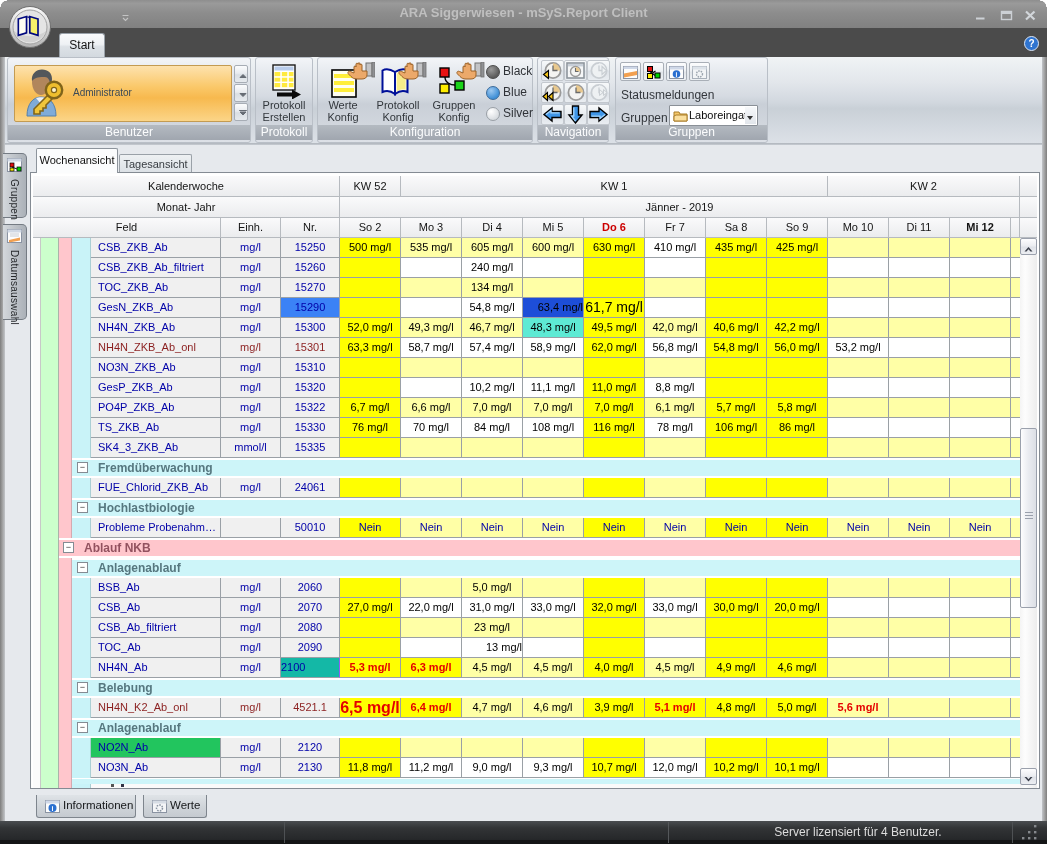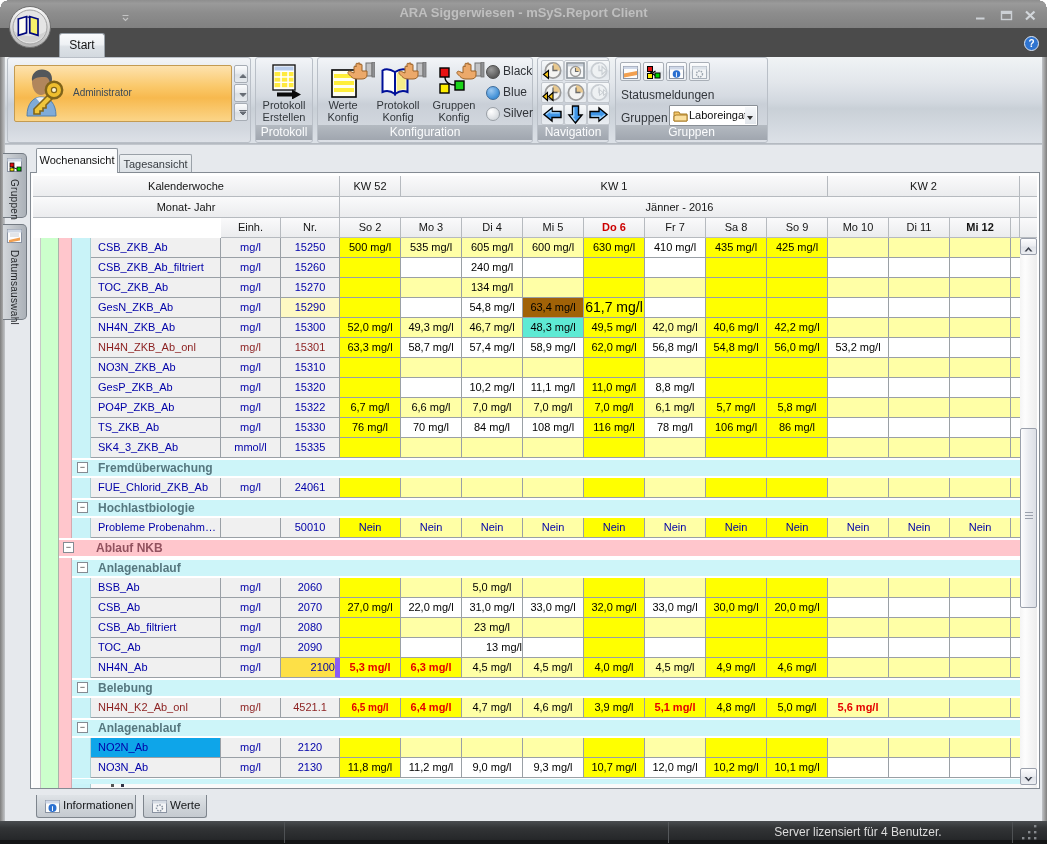--- a/index.html
+++ b/index.html
@@ -48,20 +48,21 @@
     </svg></div>
 <div style="position:absolute;left:0px;top:0px;width:7px;height:7px;background:radial-gradient(circle at 7px 7px, rgba(255,255,255,0) 6px, #ffffff 6.6px);"></div>
 <div style="position:absolute;left:1040px;top:0px;width:7px;height:7px;background:radial-gradient(circle at 0 7px, rgba(255,255,255,0) 6px, #ffffff 6.6px);"></div>
 <div style="position:absolute;left:0px;top:839px;width:5px;height:5px;background:radial-gradient(circle at 5px 0, rgba(255,255,255,0) 4px, #ffffff 4.6px);"></div>
 <div style="position:absolute;left:1042px;top:839px;width:5px;height:5px;background:radial-gradient(circle at 0 0, rgba(255,255,255,0) 4px, #ffffff 4.6px);"></div>
 <div style="position:absolute;left:0px;top:57px;width:1047px;height:86px;background:linear-gradient(#f0f3f5,#e2e6eb 30%,#d2d8df 52%,#c9d0d7 60%,#dce1e7);"></div>
 <div style="position:absolute;left:0px;top:143px;width:1047px;height:2px;background:linear-gradient(#aeb4bb,#c8cdd3);"></div>
 <div style="position:absolute;left:0px;top:57px;width:5px;height:764px;background:linear-gradient(90deg,#7d7d7d,#9b9b9b 40%,#c2c5c9);"></div>
 <div style="position:absolute;left:1042px;top:57px;width:5px;height:764px;background:linear-gradient(90deg,#c2c5c9,#9b9b9b 60%,#7d7d7d);"></div>
 <div class="rgroup" style="left:7px;width:244px;">
+<div class="grplabel">Benutzer</div>
 <div style="position:absolute;left:6px;top:7px;width:218px;height:57px;border:1px solid #c39b52;border-radius:2px;background:linear-gradient(#fde2ae,#fac869 38%,#f7b94e 58%,#fbd588);"></div>
 <svg style="position:absolute;left:16px;top:10px;" width="42" height="50" viewBox="0 0 42 50">
       <path d="M3 48 C3 36 9 29 17 29 C26 29 32 36 32 48 Z" fill="#80abd8" stroke="#5580ab" stroke-width="1"></path>
       <path d="M12 30 L17 36 L22 30 C20 29 14 29 12 30 Z" fill="#edf1f6"></path>
       <path d="M17 3 C11 3 8 8 8 14 C8 21 12 27 17 27 C22 27 26 21 26 14 C26 8 23 3 17 3 Z" fill="#b1865c"></path>
       <path d="M8 13 C7 6 12 1.5 18 1.5 C24 1.5 28 5 28 11 C28 14 27 16 26 17 C26 12 24 9 21 9 C16 9 11 9 8 13 Z" fill="#53575b"></path>
       <g>
         <path d="M25 26 L10 41 L10 46 L16 46 L16 43 L19 43 L19 40 L22 40 L22 37 L29 30 Z" fill="#f0c63a" stroke="#80641a" stroke-width="1.6"></path>
         <circle cx="30" cy="22" r="8.2" fill="#eebe2e" stroke="#80641a" stroke-width="2.4"></circle>
         <circle cx="30" cy="22" r="2.6" fill="#fdf4cf" stroke="#80641a" stroke-width="1.2"></circle>
@@ -269,22 +270,23 @@
     <div style="position:absolute;left:6px;top:25px;font-size:10px;color:#26292c;writing-mode:vertical-lr;letter-spacing:0.3px;">Datumsauswahl</div>
   </div>
 <div style="position:absolute;left:30px;top:172px;width:1010px;height:617px;background:#ffffff;border:1px solid #848b93;box-shadow:inset 1px 1px 0 #fdfdfd;"></div>
 <div style="position:absolute;left:0;top:0;width:1047px;height:844px;">
     <div style="position:absolute;left:33px;top:176px;width:307px;height:21px;background:linear-gradient(#fafafb,#ebecee);overflow:hidden;white-space:nowrap;border-right:1px solid #b6babf;border-bottom:1px solid #b6babf;font-size:11px;color:#141414;line-height:20px;text-align:center;">Kalenderwoche</div>
     <div style="position:absolute;left:340px;top:176px;width:61px;height:21px;background:linear-gradient(#fafafb,#ebecee);overflow:hidden;white-space:nowrap;border-right:1px solid #b6babf;border-bottom:1px solid #b6babf;font-size:11px;color:#141414;line-height:20px;text-align:center;">KW 52</div>
     <div style="position:absolute;left:401px;top:176px;width:427px;height:21px;background:linear-gradient(#fafafb,#ebecee);overflow:hidden;white-space:nowrap;border-right:1px solid #b6babf;border-bottom:1px solid #b6babf;font-size:11px;color:#141414;line-height:20px;text-align:center;">KW 1</div>
     <div style="position:absolute;left:828px;top:176px;width:192px;height:21px;background:linear-gradient(#fafafb,#ebecee);overflow:hidden;white-space:nowrap;border-right:1px solid #b6babf;border-bottom:1px solid #b6babf;font-size:11px;color:#141414;line-height:20px;text-align:center;">KW 2</div>
     <div style="position:absolute;left:1020px;top:176px;width:17px;height:21px;background:linear-gradient(#fafafb,#ebecee);overflow:hidden;white-space:nowrap;border-bottom:1px solid #b6babf;font-size:11px;color:#000;line-height:20px;text-align:center;"></div>
     <div style="position:absolute;left:33px;top:197px;width:307px;height:21px;background:linear-gradient(#fafafb,#ebecee);overflow:hidden;white-space:nowrap;border-right:1px solid #b6babf;border-bottom:1px solid #b6babf;font-size:11px;color:#141414;line-height:20px;text-align:center;">Monat- Jahr</div>
-    <div style="position:absolute;left:340px;top:197px;width:680px;height:21px;background:linear-gradient(#fafafb,#ebecee);overflow:hidden;white-space:nowrap;border-right:1px solid #b6babf;border-bottom:1px solid #b6babf;font-size:11px;color:#141414;line-height:20px;text-align:center;">Jänner - 2016</div>
+    <div style="position:absolute;left:340px;top:197px;width:680px;height:21px;background:linear-gradient(#fafafb,#ebecee);overflow:hidden;white-space:nowrap;border-right:1px solid #b6babf;border-bottom:1px solid #b6babf;font-size:11px;color:#141414;line-height:20px;text-align:center;">Jänner - 2019</div>
     <div style="position:absolute;left:1020px;top:197px;width:17px;height:21px;background:linear-gradient(#fafafb,#ebecee);overflow:hidden;white-space:nowrap;border-bottom:1px solid #b6babf;font-size:11px;color:#000;line-height:20px;text-align:center;"></div>
+    <div style="position:absolute;left:33px;top:218px;width:188px;height:20px;background:linear-gradient(#fafafb,#ebecee);overflow:hidden;white-space:nowrap;border-right:1px solid #b6babf;border-bottom:1px solid #b6babf;font-size:11px;color:#141414;line-height:19px;text-align:center;">Feld</div>
     <div style="position:absolute;left:221px;top:218px;width:60px;height:20px;background:linear-gradient(#fafafb,#ebecee);overflow:hidden;white-space:nowrap;border-right:1px solid #b6babf;border-bottom:1px solid #b6babf;font-size:11px;color:#141414;line-height:19px;text-align:center;">Einh.</div>
     <div style="position:absolute;left:281px;top:218px;width:59px;height:20px;background:linear-gradient(#fafafb,#ebecee);overflow:hidden;white-space:nowrap;border-right:1px solid #b6babf;border-bottom:1px solid #b6babf;font-size:11px;color:#141414;line-height:19px;text-align:center;">Nr.</div>
     <div style="position:absolute;left:340px;top:218px;width:61px;height:20px;background:linear-gradient(#fafafb,#ebecee);overflow:hidden;white-space:nowrap;border-right:1px solid #b6babf;border-bottom:1px solid #b6babf;font-size:11px;color:#141414;line-height:19px;text-align:center;">So 2</div>
     <div style="position:absolute;left:401px;top:218px;width:61px;height:20px;background:linear-gradient(#fafafb,#ebecee);overflow:hidden;white-space:nowrap;border-right:1px solid #b6babf;border-bottom:1px solid #b6babf;font-size:11px;color:#141414;line-height:19px;text-align:center;">Mo 3</div>
     <div style="position:absolute;left:462px;top:218px;width:61px;height:20px;background:linear-gradient(#fafafb,#ebecee);overflow:hidden;white-space:nowrap;border-right:1px solid #b6babf;border-bottom:1px solid #b6babf;font-size:11px;color:#141414;line-height:19px;text-align:center;">Di 4</div>
     <div style="position:absolute;left:523px;top:218px;width:61px;height:20px;background:linear-gradient(#fafafb,#ebecee);overflow:hidden;white-space:nowrap;border-right:1px solid #b6babf;border-bottom:1px solid #b6babf;font-size:11px;color:#141414;line-height:19px;text-align:center;">Mi 5</div>
     <div style="position:absolute;left:584px;top:218px;width:61px;height:20px;background:linear-gradient(#fafafb,#ebecee);overflow:hidden;white-space:nowrap;border-right:1px solid #b6babf;border-bottom:1px solid #b6babf;font-size:11px;color:#cc0000;line-height:19px;font-weight:bold;text-align:center;">Do 6</div>
     <div style="position:absolute;left:645px;top:218px;width:61px;height:20px;background:linear-gradient(#fafafb,#ebecee);overflow:hidden;white-space:nowrap;border-right:1px solid #b6babf;border-bottom:1px solid #b6babf;font-size:11px;color:#141414;line-height:19px;text-align:center;">Fr 7</div>
     <div style="position:absolute;left:706px;top:218px;width:61px;height:20px;background:linear-gradient(#fafafb,#ebecee);overflow:hidden;white-space:nowrap;border-right:1px solid #b6babf;border-bottom:1px solid #b6babf;font-size:11px;color:#141414;line-height:19px;text-align:center;">Sa 8</div>
     <div style="position:absolute;left:767px;top:218px;width:61px;height:20px;background:linear-gradient(#fafafb,#ebecee);overflow:hidden;white-space:nowrap;border-right:1px solid #b6babf;border-bottom:1px solid #b6babf;font-size:11px;color:#141414;line-height:19px;text-align:center;">So 9</div>
@@ -337,25 +339,25 @@
     <div style="position:absolute;left:584px;top:278px;width:61px;height:20px;background:#ffff00;overflow:hidden;white-space:nowrap;border-right:1px solid #9aa0a6;border-bottom:1px solid #9aa0a6;font-size:11px;color:#000;line-height:19px;text-align:center;"></div>
     <div style="position:absolute;left:645px;top:278px;width:61px;height:20px;background:#ffffa6;overflow:hidden;white-space:nowrap;border-right:1px solid #9aa0a6;border-bottom:1px solid #9aa0a6;font-size:11px;color:#000;line-height:19px;text-align:center;"></div>
     <div style="position:absolute;left:706px;top:278px;width:61px;height:20px;background:#ffff00;overflow:hidden;white-space:nowrap;border-right:1px solid #9aa0a6;border-bottom:1px solid #9aa0a6;font-size:11px;color:#000;line-height:19px;text-align:center;"></div>
     <div style="position:absolute;left:767px;top:278px;width:61px;height:20px;background:#ffff00;overflow:hidden;white-space:nowrap;border-right:1px solid #9aa0a6;border-bottom:1px solid #9aa0a6;font-size:11px;color:#000;line-height:19px;text-align:center;"></div>
     <div style="position:absolute;left:828px;top:278px;width:61px;height:20px;background:#ffffa6;overflow:hidden;white-space:nowrap;border-right:1px solid #9aa0a6;border-bottom:1px solid #9aa0a6;font-size:11px;color:#000;line-height:19px;text-align:center;"></div>
     <div style="position:absolute;left:889px;top:278px;width:61px;height:20px;background:#ffffa6;overflow:hidden;white-space:nowrap;border-right:1px solid #9aa0a6;border-bottom:1px solid #9aa0a6;font-size:11px;color:#000;line-height:19px;text-align:center;"></div>
     <div style="position:absolute;left:950px;top:278px;width:61px;height:20px;background:#ffffa6;overflow:hidden;white-space:nowrap;border-right:1px solid #9aa0a6;border-bottom:1px solid #9aa0a6;font-size:11px;color:#000;line-height:19px;text-align:center;"></div>
     <div style="position:absolute;left:1011px;top:278px;width:9px;height:20px;background:#ffffa6;overflow:hidden;white-space:nowrap;border-bottom:1px solid #9aa0a6;font-size:11px;color:#000;line-height:19px;text-align:center;"></div>
     <div style="position:absolute;left:91px;top:298px;width:130px;height:20px;background:#f0f0f0;overflow:hidden;white-space:nowrap;border-right:1px solid #9aa0a6;border-bottom:1px solid #9aa0a6;font-size:11px;color:#0000a8;line-height:19px;text-align:left;padding-left:7px;">GesN_ZKB_Ab</div>
     <div style="position:absolute;left:221px;top:298px;width:60px;height:20px;background:#f0f0f0;overflow:hidden;white-space:nowrap;border-right:1px solid #9aa0a6;border-bottom:1px solid #9aa0a6;font-size:11px;color:#0000a8;line-height:19px;text-align:center;">mg/l</div>
-    <div style="position:absolute;left:281px;top:298px;width:59px;height:20px;background:#fef9c3;overflow:hidden;white-space:nowrap;border-right:1px solid #9aa0a6;border-bottom:1px solid #9aa0a6;font-size:11px;color:#0000a8;line-height:19px;text-align:center;">15290</div>
+    <div style="position:absolute;left:281px;top:298px;width:59px;height:20px;background:#3b82f6;overflow:hidden;white-space:nowrap;border-right:1px solid #9aa0a6;border-bottom:1px solid #9aa0a6;font-size:11px;color:#0000a8;line-height:19px;text-align:center;">15290</div>
     <div style="position:absolute;left:340px;top:298px;width:61px;height:20px;background:#ffff00;overflow:hidden;white-space:nowrap;border-right:1px solid #9aa0a6;border-bottom:1px solid #9aa0a6;font-size:11px;color:#000;line-height:19px;text-align:center;"></div>
     <div style="position:absolute;left:401px;top:298px;width:61px;height:20px;background:#ffffff;overflow:hidden;white-space:nowrap;border-right:1px solid #9aa0a6;border-bottom:1px solid #9aa0a6;font-size:11px;color:#000;line-height:19px;text-align:center;"></div>
     <div style="position:absolute;left:462px;top:298px;width:61px;height:20px;background:#ffffff;overflow:hidden;white-space:nowrap;border-right:1px solid #9aa0a6;border-bottom:1px solid #9aa0a6;font-size:11px;color:#000;line-height:19px;text-align:center;">54,8 mg/l</div>
-    <div style="position:absolute;left:523px;top:298px;width:61px;height:20px;background:#a16207;overflow:hidden;white-space:nowrap;border-right:1px solid #9aa0a6;border-bottom:1px solid #9aa0a6;font-size:11px;color:#000;line-height:19px;text-align:center;">63,4 mg/l</div>
+    <div style="position:absolute;left:523px;top:298px;width:61px;height:20px;background:#1d4ed8;overflow:hidden;white-space:nowrap;border-right:1px solid #9aa0a6;border-bottom:1px solid #9aa0a6;font-size:11px;color:#000;line-height:19px;text-align:right;">63,4 mg/l</div>
     <div style="position:absolute;left:584px;top:298px;width:61px;height:20px;background:#ffff00;overflow:hidden;white-space:nowrap;border-right:1px solid #9aa0a6;border-bottom:1px solid #9aa0a6;font-size:14px;color:#000;line-height:19px;text-align:center;">61,7 mg/l</div>
     <div style="position:absolute;left:645px;top:298px;width:61px;height:20px;background:#ffffff;overflow:hidden;white-space:nowrap;border-right:1px solid #9aa0a6;border-bottom:1px solid #9aa0a6;font-size:11px;color:#000;line-height:19px;text-align:center;"></div>
     <div style="position:absolute;left:706px;top:298px;width:61px;height:20px;background:#ffff00;overflow:hidden;white-space:nowrap;border-right:1px solid #9aa0a6;border-bottom:1px solid #9aa0a6;font-size:11px;color:#000;line-height:19px;text-align:center;"></div>
     <div style="position:absolute;left:767px;top:298px;width:61px;height:20px;background:#ffff00;overflow:hidden;white-space:nowrap;border-right:1px solid #9aa0a6;border-bottom:1px solid #9aa0a6;font-size:11px;color:#000;line-height:19px;text-align:center;"></div>
     <div style="position:absolute;left:828px;top:298px;width:61px;height:20px;background:#ffffff;overflow:hidden;white-space:nowrap;border-right:1px solid #9aa0a6;border-bottom:1px solid #9aa0a6;font-size:11px;color:#000;line-height:19px;text-align:center;"></div>
     <div style="position:absolute;left:889px;top:298px;width:61px;height:20px;background:#ffffff;overflow:hidden;white-space:nowrap;border-right:1px solid #9aa0a6;border-bottom:1px solid #9aa0a6;font-size:11px;color:#000;line-height:19px;text-align:center;"></div>
     <div style="position:absolute;left:950px;top:298px;width:61px;height:20px;background:#ffffff;overflow:hidden;white-space:nowrap;border-right:1px solid #9aa0a6;border-bottom:1px solid #9aa0a6;font-size:11px;color:#000;line-height:19px;text-align:center;"></div>
     <div style="position:absolute;left:1011px;top:298px;width:9px;height:20px;background:#ffffff;overflow:hidden;white-space:nowrap;border-bottom:1px solid #9aa0a6;font-size:11px;color:#000;line-height:19px;text-align:center;"></div>
     <div style="position:absolute;left:91px;top:318px;width:130px;height:20px;background:#f0f0f0;overflow:hidden;white-space:nowrap;border-right:1px solid #9aa0a6;border-bottom:1px solid #9aa0a6;font-size:11px;color:#0000a8;line-height:19px;text-align:left;padding-left:7px;">NH4N_ZKB_Ab</div>
     <div style="position:absolute;left:221px;top:318px;width:60px;height:20px;background:#f0f0f0;overflow:hidden;white-space:nowrap;border-right:1px solid #9aa0a6;border-bottom:1px solid #9aa0a6;font-size:11px;color:#0000a8;line-height:19px;text-align:center;">mg/l</div>
@@ -493,21 +495,21 @@
     <div style="position:absolute;left:584px;top:518px;width:61px;height:20px;background:#ffff00;overflow:hidden;white-space:nowrap;border-right:1px solid #9aa0a6;border-bottom:1px solid #9aa0a6;font-size:11px;color:#0000a8;line-height:19px;text-align:center;">Nein</div>
     <div style="position:absolute;left:645px;top:518px;width:61px;height:20px;background:#ffffa6;overflow:hidden;white-space:nowrap;border-right:1px solid #9aa0a6;border-bottom:1px solid #9aa0a6;font-size:11px;color:#0000a8;line-height:19px;text-align:center;">Nein</div>
     <div style="position:absolute;left:706px;top:518px;width:61px;height:20px;background:#ffff00;overflow:hidden;white-space:nowrap;border-right:1px solid #9aa0a6;border-bottom:1px solid #9aa0a6;font-size:11px;color:#0000a8;line-height:19px;text-align:center;">Nein</div>
     <div style="position:absolute;left:767px;top:518px;width:61px;height:20px;background:#ffff00;overflow:hidden;white-space:nowrap;border-right:1px solid #9aa0a6;border-bottom:1px solid #9aa0a6;font-size:11px;color:#0000a8;line-height:19px;text-align:center;">Nein</div>
     <div style="position:absolute;left:828px;top:518px;width:61px;height:20px;background:#ffffa6;overflow:hidden;white-space:nowrap;border-right:1px solid #9aa0a6;border-bottom:1px solid #9aa0a6;font-size:11px;color:#0000a8;line-height:19px;text-align:center;">Nein</div>
     <div style="position:absolute;left:889px;top:518px;width:61px;height:20px;background:#ffffa6;overflow:hidden;white-space:nowrap;border-right:1px solid #9aa0a6;border-bottom:1px solid #9aa0a6;font-size:11px;color:#0000a8;line-height:19px;text-align:center;">Nein</div>
     <div style="position:absolute;left:950px;top:518px;width:61px;height:20px;background:#ffffa6;overflow:hidden;white-space:nowrap;border-right:1px solid #9aa0a6;border-bottom:1px solid #9aa0a6;font-size:11px;color:#0000a8;line-height:19px;text-align:center;">Nein</div>
     <div style="position:absolute;left:1011px;top:518px;width:9px;height:20px;background:#ffffa6;overflow:hidden;white-space:nowrap;border-bottom:1px solid #9aa0a6;font-size:11px;color:#000;line-height:19px;text-align:center;"></div>
     <div style="position:absolute;left:59px;top:538px;width:961px;height:20px;background:#ffc6cc;border-top:2px solid #fff;border-bottom:2px solid #fff;"></div>
     <div style="position:absolute;left:63px;top:542px;width:11px;height:11px;background:#fff;border:1px solid #848b93;font-size:9px;line-height:9px;text-align:center;color:#333;">−</div>
-    <div style="position:absolute;left:96px;top:540px;font-size:12px;font-weight:bold;color:#92525f;line-height:16px;white-space:nowrap;">Ablauf NKB</div>
+    <div style="position:absolute;left:84px;top:540px;font-size:12px;font-weight:bold;color:#92525f;line-height:16px;white-space:nowrap;">Ablauf NKB</div>
     <div style="position:absolute;left:72px;top:558px;width:948px;height:20px;background:#cdf5f9;border-top:2px solid #fff;border-bottom:2px solid #fff;"></div>
     <div style="position:absolute;left:77px;top:562px;width:11px;height:11px;background:#fff;border:1px solid #848b93;font-size:9px;line-height:9px;text-align:center;color:#333;">−</div>
     <div style="position:absolute;left:98px;top:560px;font-size:12px;font-weight:bold;color:#56777f;line-height:16px;white-space:nowrap;">Anlagenablauf</div>
     <div style="position:absolute;left:91px;top:578px;width:130px;height:20px;background:#f0f0f0;overflow:hidden;white-space:nowrap;border-right:1px solid #9aa0a6;border-bottom:1px solid #9aa0a6;font-size:11px;color:#0000a8;line-height:19px;text-align:left;padding-left:7px;">BSB_Ab</div>
     <div style="position:absolute;left:221px;top:578px;width:60px;height:20px;background:#f0f0f0;overflow:hidden;white-space:nowrap;border-right:1px solid #9aa0a6;border-bottom:1px solid #9aa0a6;font-size:11px;color:#0000a8;line-height:19px;text-align:center;">mg/l</div>
     <div style="position:absolute;left:281px;top:578px;width:59px;height:20px;background:#f0f0f0;overflow:hidden;white-space:nowrap;border-right:1px solid #9aa0a6;border-bottom:1px solid #9aa0a6;font-size:11px;color:#0000a8;line-height:19px;text-align:center;">2060</div>
     <div style="position:absolute;left:340px;top:578px;width:61px;height:20px;background:#ffff00;overflow:hidden;white-space:nowrap;border-right:1px solid #9aa0a6;border-bottom:1px solid #9aa0a6;font-size:11px;color:#000;line-height:19px;text-align:center;"></div>
     <div style="position:absolute;left:401px;top:578px;width:61px;height:20px;background:#ffffa6;overflow:hidden;white-space:nowrap;border-right:1px solid #9aa0a6;border-bottom:1px solid #9aa0a6;font-size:11px;color:#000;line-height:19px;text-align:center;"></div>
     <div style="position:absolute;left:462px;top:578px;width:61px;height:20px;background:#ffffa6;overflow:hidden;white-space:nowrap;border-right:1px solid #9aa0a6;border-bottom:1px solid #9aa0a6;font-size:11px;color:#000;line-height:19px;text-align:center;">5,0 mg/l</div>
     <div style="position:absolute;left:523px;top:578px;width:61px;height:20px;background:#ffffa6;overflow:hidden;white-space:nowrap;border-right:1px solid #9aa0a6;border-bottom:1px solid #9aa0a6;font-size:11px;color:#000;line-height:19px;text-align:center;"></div>
@@ -559,55 +561,55 @@
     <div style="position:absolute;left:584px;top:638px;width:61px;height:20px;background:#ffff00;overflow:hidden;white-space:nowrap;border-right:1px solid #9aa0a6;border-bottom:1px solid #9aa0a6;font-size:11px;color:#000;line-height:19px;text-align:center;"></div>
     <div style="position:absolute;left:645px;top:638px;width:61px;height:20px;background:#ffffff;overflow:hidden;white-space:nowrap;border-right:1px solid #9aa0a6;border-bottom:1px solid #9aa0a6;font-size:11px;color:#000;line-height:19px;text-align:center;"></div>
     <div style="position:absolute;left:706px;top:638px;width:61px;height:20px;background:#ffff00;overflow:hidden;white-space:nowrap;border-right:1px solid #9aa0a6;border-bottom:1px solid #9aa0a6;font-size:11px;color:#000;line-height:19px;text-align:center;"></div>
     <div style="position:absolute;left:767px;top:638px;width:61px;height:20px;background:#ffff00;overflow:hidden;white-space:nowrap;border-right:1px solid #9aa0a6;border-bottom:1px solid #9aa0a6;font-size:11px;color:#000;line-height:19px;text-align:center;"></div>
     <div style="position:absolute;left:828px;top:638px;width:61px;height:20px;background:#ffffff;overflow:hidden;white-space:nowrap;border-right:1px solid #9aa0a6;border-bottom:1px solid #9aa0a6;font-size:11px;color:#000;line-height:19px;text-align:center;"></div>
     <div style="position:absolute;left:889px;top:638px;width:61px;height:20px;background:#ffffff;overflow:hidden;white-space:nowrap;border-right:1px solid #9aa0a6;border-bottom:1px solid #9aa0a6;font-size:11px;color:#000;line-height:19px;text-align:center;"></div>
     <div style="position:absolute;left:950px;top:638px;width:61px;height:20px;background:#ffffff;overflow:hidden;white-space:nowrap;border-right:1px solid #9aa0a6;border-bottom:1px solid #9aa0a6;font-size:11px;color:#000;line-height:19px;text-align:center;"></div>
     <div style="position:absolute;left:1011px;top:638px;width:9px;height:20px;background:#ffffff;overflow:hidden;white-space:nowrap;border-bottom:1px solid #9aa0a6;font-size:11px;color:#000;line-height:19px;text-align:center;"></div>
     <div style="position:absolute;left:91px;top:658px;width:130px;height:20px;background:#f0f0f0;overflow:hidden;white-space:nowrap;border-right:1px solid #9aa0a6;border-bottom:1px solid #9aa0a6;font-size:11px;color:#0000a8;line-height:19px;text-align:left;padding-left:7px;">NH4N_Ab</div>
     <div style="position:absolute;left:221px;top:658px;width:60px;height:20px;background:#f0f0f0;overflow:hidden;white-space:nowrap;border-right:1px solid #9aa0a6;border-bottom:1px solid #9aa0a6;font-size:11px;color:#0000a8;line-height:19px;text-align:center;">mg/l</div>
-    <div style="position:absolute;left:281px;top:658px;width:59px;height:20px;background:#fde047;overflow:hidden;white-space:nowrap;border-right:5px solid #8b5cf6;border-bottom:1px solid #9aa0a6;font-size:11px;color:#0000a8;line-height:19px;text-align:right;">2100</div>
+    <div style="position:absolute;left:281px;top:658px;width:59px;height:20px;background:#14b8a6;overflow:hidden;white-space:nowrap;border-right:1px solid #8b5cf6;border-bottom:1px solid #9aa0a6;font-size:11px;color:#0000a8;line-height:19px;text-align:left;">2100</div>
     <div style="position:absolute;left:340px;top:658px;width:61px;height:20px;background:#ffff00;overflow:hidden;white-space:nowrap;border-right:1px solid #9aa0a6;border-bottom:1px solid #9aa0a6;font-size:11px;color:#e40000;line-height:19px;font-weight:bold;text-align:center;">5,3 mg/l</div>
     <div style="position:absolute;left:401px;top:658px;width:61px;height:20px;background:#ffff00;overflow:hidden;white-space:nowrap;border-right:1px solid #9aa0a6;border-bottom:1px solid #9aa0a6;font-size:11px;color:#e40000;line-height:19px;font-weight:bold;text-align:center;">6,3 mg/l</div>
     <div style="position:absolute;left:462px;top:658px;width:61px;height:20px;background:#ffffa6;overflow:hidden;white-space:nowrap;border-right:1px solid #9aa0a6;border-bottom:1px solid #9aa0a6;font-size:11px;color:#000;line-height:19px;text-align:center;">4,5 mg/l</div>
     <div style="position:absolute;left:523px;top:658px;width:61px;height:20px;background:#ffffa6;overflow:hidden;white-space:nowrap;border-right:1px solid #9aa0a6;border-bottom:1px solid #9aa0a6;font-size:11px;color:#000;line-height:19px;text-align:center;">4,5 mg/l</div>
     <div style="position:absolute;left:584px;top:658px;width:61px;height:20px;background:#ffff00;overflow:hidden;white-space:nowrap;border-right:1px solid #9aa0a6;border-bottom:1px solid #9aa0a6;font-size:11px;color:#000;line-height:19px;text-align:center;">4,0 mg/l</div>
     <div style="position:absolute;left:645px;top:658px;width:61px;height:20px;background:#ffffa6;overflow:hidden;white-space:nowrap;border-right:1px solid #9aa0a6;border-bottom:1px solid #9aa0a6;font-size:11px;color:#000;line-height:19px;text-align:center;">4,5 mg/l</div>
     <div style="position:absolute;left:706px;top:658px;width:61px;height:20px;background:#ffff00;overflow:hidden;white-space:nowrap;border-right:1px solid #9aa0a6;border-bottom:1px solid #9aa0a6;font-size:11px;color:#000;line-height:19px;text-align:center;">4,9 mg/l</div>
     <div style="position:absolute;left:767px;top:658px;width:61px;height:20px;background:#ffff00;overflow:hidden;white-space:nowrap;border-right:1px solid #9aa0a6;border-bottom:1px solid #9aa0a6;font-size:11px;color:#000;line-height:19px;text-align:center;">4,6 mg/l</div>
     <div style="position:absolute;left:828px;top:658px;width:61px;height:20px;background:#ffffa6;overflow:hidden;white-space:nowrap;border-right:1px solid #9aa0a6;border-bottom:1px solid #9aa0a6;font-size:11px;color:#000;line-height:19px;text-align:center;"></div>
     <div style="position:absolute;left:889px;top:658px;width:61px;height:20px;background:#ffffa6;overflow:hidden;white-space:nowrap;border-right:1px solid #9aa0a6;border-bottom:1px solid #9aa0a6;font-size:11px;color:#000;line-height:19px;text-align:center;"></div>
     <div style="position:absolute;left:950px;top:658px;width:61px;height:20px;background:#ffffa6;overflow:hidden;white-space:nowrap;border-right:1px solid #9aa0a6;border-bottom:1px solid #9aa0a6;font-size:11px;color:#000;line-height:19px;text-align:center;"></div>
     <div style="position:absolute;left:1011px;top:658px;width:9px;height:20px;background:#ffffa6;overflow:hidden;white-space:nowrap;border-bottom:1px solid #9aa0a6;font-size:11px;color:#000;line-height:19px;text-align:center;"></div>
     <div style="position:absolute;left:72px;top:678px;width:948px;height:20px;background:#cdf5f9;border-top:2px solid #fff;border-bottom:2px solid #fff;"></div>
     <div style="position:absolute;left:77px;top:682px;width:11px;height:11px;background:#fff;border:1px solid #848b93;font-size:9px;line-height:9px;text-align:center;color:#333;">−</div>
     <div style="position:absolute;left:98px;top:680px;font-size:12px;font-weight:bold;color:#56777f;line-height:16px;white-space:nowrap;">Belebung</div>
     <div style="position:absolute;left:91px;top:698px;width:130px;height:20px;background:#f0f0f0;overflow:hidden;white-space:nowrap;border-right:1px solid #9aa0a6;border-bottom:1px solid #9aa0a6;font-size:11px;color:#8b1f1f;line-height:19px;text-align:left;padding-left:7px;">NH4N_K2_Ab_onl</div>
     <div style="position:absolute;left:221px;top:698px;width:60px;height:20px;background:#f0f0f0;overflow:hidden;white-space:nowrap;border-right:1px solid #9aa0a6;border-bottom:1px solid #9aa0a6;font-size:11px;color:#8b1f1f;line-height:19px;text-align:center;">mg/l</div>
     <div style="position:absolute;left:281px;top:698px;width:59px;height:20px;background:#f0f0f0;overflow:hidden;white-space:nowrap;border-right:1px solid #9aa0a6;border-bottom:1px solid #9aa0a6;font-size:11px;color:#8b1f1f;line-height:19px;text-align:center;">4521.1</div>
-    <div style="position:absolute;left:340px;top:698px;width:61px;height:20px;background:#ffff00;overflow:hidden;white-space:nowrap;border-right:1px solid #9aa0a6;border-bottom:1px solid #9aa0a6;font-size:10px;color:#e40000;line-height:19px;font-weight:bold;text-align:center;">6,5 mg/l</div>
+    <div style="position:absolute;left:340px;top:698px;width:61px;height:20px;background:#ffff00;overflow:hidden;white-space:nowrap;border-right:1px solid #9aa0a6;border-bottom:1px solid #9aa0a6;font-size:16px;color:#e40000;line-height:19px;font-weight:bold;text-align:center;">6,5 mg/l</div>
     <div style="position:absolute;left:401px;top:698px;width:61px;height:20px;background:#ffff00;overflow:hidden;white-space:nowrap;border-right:1px solid #9aa0a6;border-bottom:1px solid #9aa0a6;font-size:11px;color:#e40000;line-height:19px;font-weight:bold;text-align:center;">6,4 mg/l</div>
     <div style="position:absolute;left:462px;top:698px;width:61px;height:20px;background:#ffffa6;overflow:hidden;white-space:nowrap;border-right:1px solid #9aa0a6;border-bottom:1px solid #9aa0a6;font-size:11px;color:#000;line-height:19px;text-align:center;">4,7 mg/l</div>
     <div style="position:absolute;left:523px;top:698px;width:61px;height:20px;background:#ffffa6;overflow:hidden;white-space:nowrap;border-right:1px solid #9aa0a6;border-bottom:1px solid #9aa0a6;font-size:11px;color:#000;line-height:19px;text-align:center;">4,6 mg/l</div>
     <div style="position:absolute;left:584px;top:698px;width:61px;height:20px;background:#ffff00;overflow:hidden;white-space:nowrap;border-right:1px solid #9aa0a6;border-bottom:1px solid #9aa0a6;font-size:11px;color:#000;line-height:19px;text-align:center;">3,9 mg/l</div>
     <div style="position:absolute;left:645px;top:698px;width:61px;height:20px;background:#ffff00;overflow:hidden;white-space:nowrap;border-right:1px solid #9aa0a6;border-bottom:1px solid #9aa0a6;font-size:11px;color:#e40000;line-height:19px;font-weight:bold;text-align:center;">5,1 mg/l</div>
     <div style="position:absolute;left:706px;top:698px;width:61px;height:20px;background:#ffff00;overflow:hidden;white-space:nowrap;border-right:1px solid #9aa0a6;border-bottom:1px solid #9aa0a6;font-size:11px;color:#000;line-height:19px;text-align:center;">4,8 mg/l</div>
     <div style="position:absolute;left:767px;top:698px;width:61px;height:20px;background:#ffff00;overflow:hidden;white-space:nowrap;border-right:1px solid #9aa0a6;border-bottom:1px solid #9aa0a6;font-size:11px;color:#000;line-height:19px;text-align:center;">5,0 mg/l</div>
     <div style="position:absolute;left:828px;top:698px;width:61px;height:20px;background:#ffffa6;overflow:hidden;white-space:nowrap;border-right:1px solid #9aa0a6;border-bottom:1px solid #9aa0a6;font-size:11px;color:#e40000;line-height:19px;font-weight:bold;text-align:center;">5,6 mg/l</div>
     <div style="position:absolute;left:889px;top:698px;width:61px;height:20px;background:#ffffa6;overflow:hidden;white-space:nowrap;border-right:1px solid #9aa0a6;border-bottom:1px solid #9aa0a6;font-size:11px;color:#000;line-height:19px;text-align:center;"></div>
     <div style="position:absolute;left:950px;top:698px;width:61px;height:20px;background:#ffffa6;overflow:hidden;white-space:nowrap;border-right:1px solid #9aa0a6;border-bottom:1px solid #9aa0a6;font-size:11px;color:#000;line-height:19px;text-align:center;"></div>
     <div style="position:absolute;left:1011px;top:698px;width:9px;height:20px;background:#ffffa6;overflow:hidden;white-space:nowrap;border-bottom:1px solid #9aa0a6;font-size:11px;color:#000;line-height:19px;text-align:center;"></div>
     <div style="position:absolute;left:72px;top:718px;width:948px;height:20px;background:#cdf5f9;border-top:2px solid #fff;border-bottom:2px solid #fff;"></div>
     <div style="position:absolute;left:77px;top:722px;width:11px;height:11px;background:#fff;border:1px solid #848b93;font-size:9px;line-height:9px;text-align:center;color:#333;">−</div>
     <div style="position:absolute;left:98px;top:720px;font-size:12px;font-weight:bold;color:#56777f;line-height:16px;white-space:nowrap;">Anlagenablauf</div>
-    <div style="position:absolute;left:91px;top:738px;width:130px;height:20px;background:#0ea5e9;overflow:hidden;white-space:nowrap;border-right:1px solid #9aa0a6;border-bottom:1px solid #9aa0a6;font-size:11px;color:#0000a8;line-height:19px;text-align:left;padding-left:7px;">NO2N_Ab</div>
+    <div style="position:absolute;left:91px;top:738px;width:130px;height:20px;background:#22c55e;overflow:hidden;white-space:nowrap;border-right:1px solid #9aa0a6;border-bottom:1px solid #9aa0a6;font-size:11px;color:#0000a8;line-height:19px;text-align:left;padding-left:7px;">NO2N_Ab</div>
     <div style="position:absolute;left:221px;top:738px;width:60px;height:20px;background:#f0f0f0;overflow:hidden;white-space:nowrap;border-right:1px solid #9aa0a6;border-bottom:1px solid #9aa0a6;font-size:11px;color:#0000a8;line-height:19px;text-align:center;">mg/l</div>
     <div style="position:absolute;left:281px;top:738px;width:59px;height:20px;background:#f0f0f0;overflow:hidden;white-space:nowrap;border-right:1px solid #9aa0a6;border-bottom:1px solid #9aa0a6;font-size:11px;color:#0000a8;line-height:19px;text-align:center;">2120</div>
     <div style="position:absolute;left:340px;top:738px;width:61px;height:20px;background:#ffff00;overflow:hidden;white-space:nowrap;border-right:1px solid #9aa0a6;border-bottom:1px solid #9aa0a6;font-size:11px;color:#000;line-height:19px;text-align:center;"></div>
     <div style="position:absolute;left:401px;top:738px;width:61px;height:20px;background:#ffffa6;overflow:hidden;white-space:nowrap;border-right:1px solid #9aa0a6;border-bottom:1px solid #9aa0a6;font-size:11px;color:#000;line-height:19px;text-align:center;"></div>
     <div style="position:absolute;left:462px;top:738px;width:61px;height:20px;background:#ffffa6;overflow:hidden;white-space:nowrap;border-right:1px solid #9aa0a6;border-bottom:1px solid #9aa0a6;font-size:11px;color:#000;line-height:19px;text-align:center;"></div>
     <div style="position:absolute;left:523px;top:738px;width:61px;height:20px;background:#ffffa6;overflow:hidden;white-space:nowrap;border-right:1px solid #9aa0a6;border-bottom:1px solid #9aa0a6;font-size:11px;color:#000;line-height:19px;text-align:center;"></div>
     <div style="position:absolute;left:584px;top:738px;width:61px;height:20px;background:#ffff00;overflow:hidden;white-space:nowrap;border-right:1px solid #9aa0a6;border-bottom:1px solid #9aa0a6;font-size:11px;color:#000;line-height:19px;text-align:center;"></div>
     <div style="position:absolute;left:645px;top:738px;width:61px;height:20px;background:#ffffa6;overflow:hidden;white-space:nowrap;border-right:1px solid #9aa0a6;border-bottom:1px solid #9aa0a6;font-size:11px;color:#000;line-height:19px;text-align:center;"></div>
     <div style="position:absolute;left:706px;top:738px;width:61px;height:20px;background:#ffff00;overflow:hidden;white-space:nowrap;border-right:1px solid #9aa0a6;border-bottom:1px solid #9aa0a6;font-size:11px;color:#000;line-height:19px;text-align:center;"></div>
     <div style="position:absolute;left:767px;top:738px;width:61px;height:20px;background:#ffff00;overflow:hidden;white-space:nowrap;border-right:1px solid #9aa0a6;border-bottom:1px solid #9aa0a6;font-size:11px;color:#000;line-height:19px;text-align:center;"></div>

